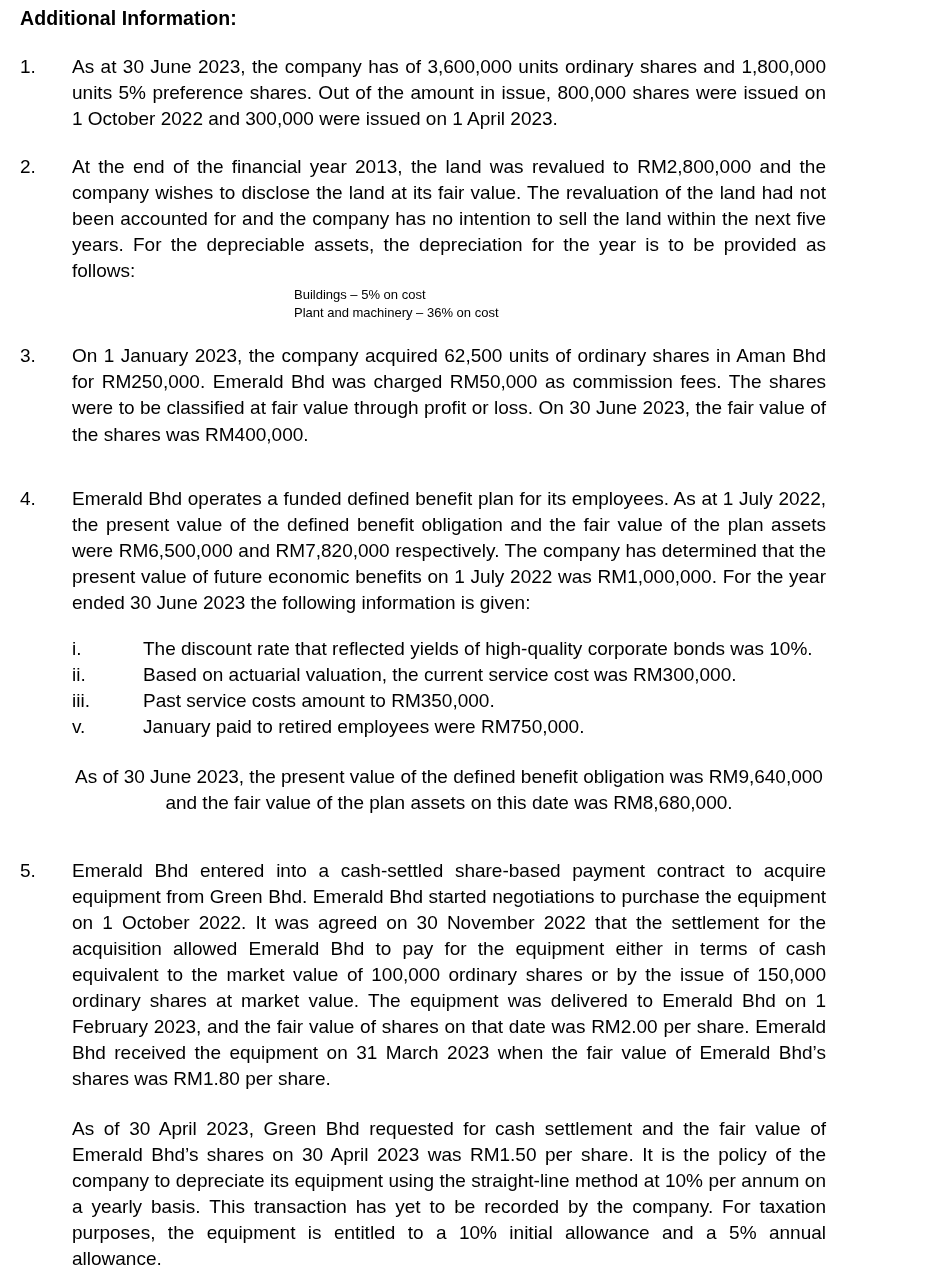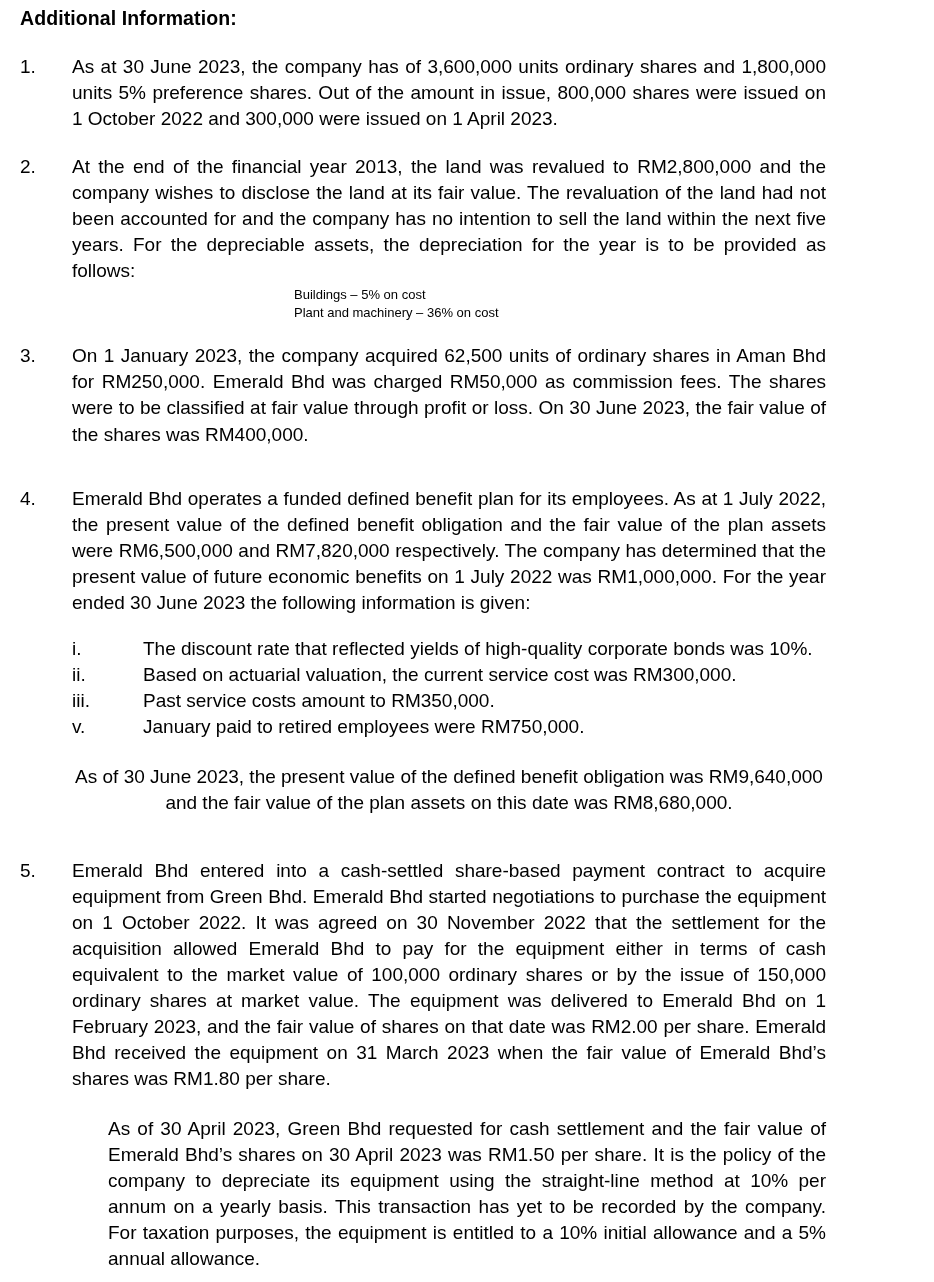--- a/index.html
+++ b/index.html
@@ -49,21 +49,20 @@
   }
   .para {
     font-size: 19px;
     line-height: 1.37;
     text-align: justify;
     margin: 0;
     hyphens: none;
   }
   .para + .para {
     margin-top: 19px;
-    margin-left: 36px;
   }
   .para.last-ragged {
     text-align: center;
   }
 
   
   .indent-block {
     margin: 2px 0 0 0;
   }
   .indent-line {

